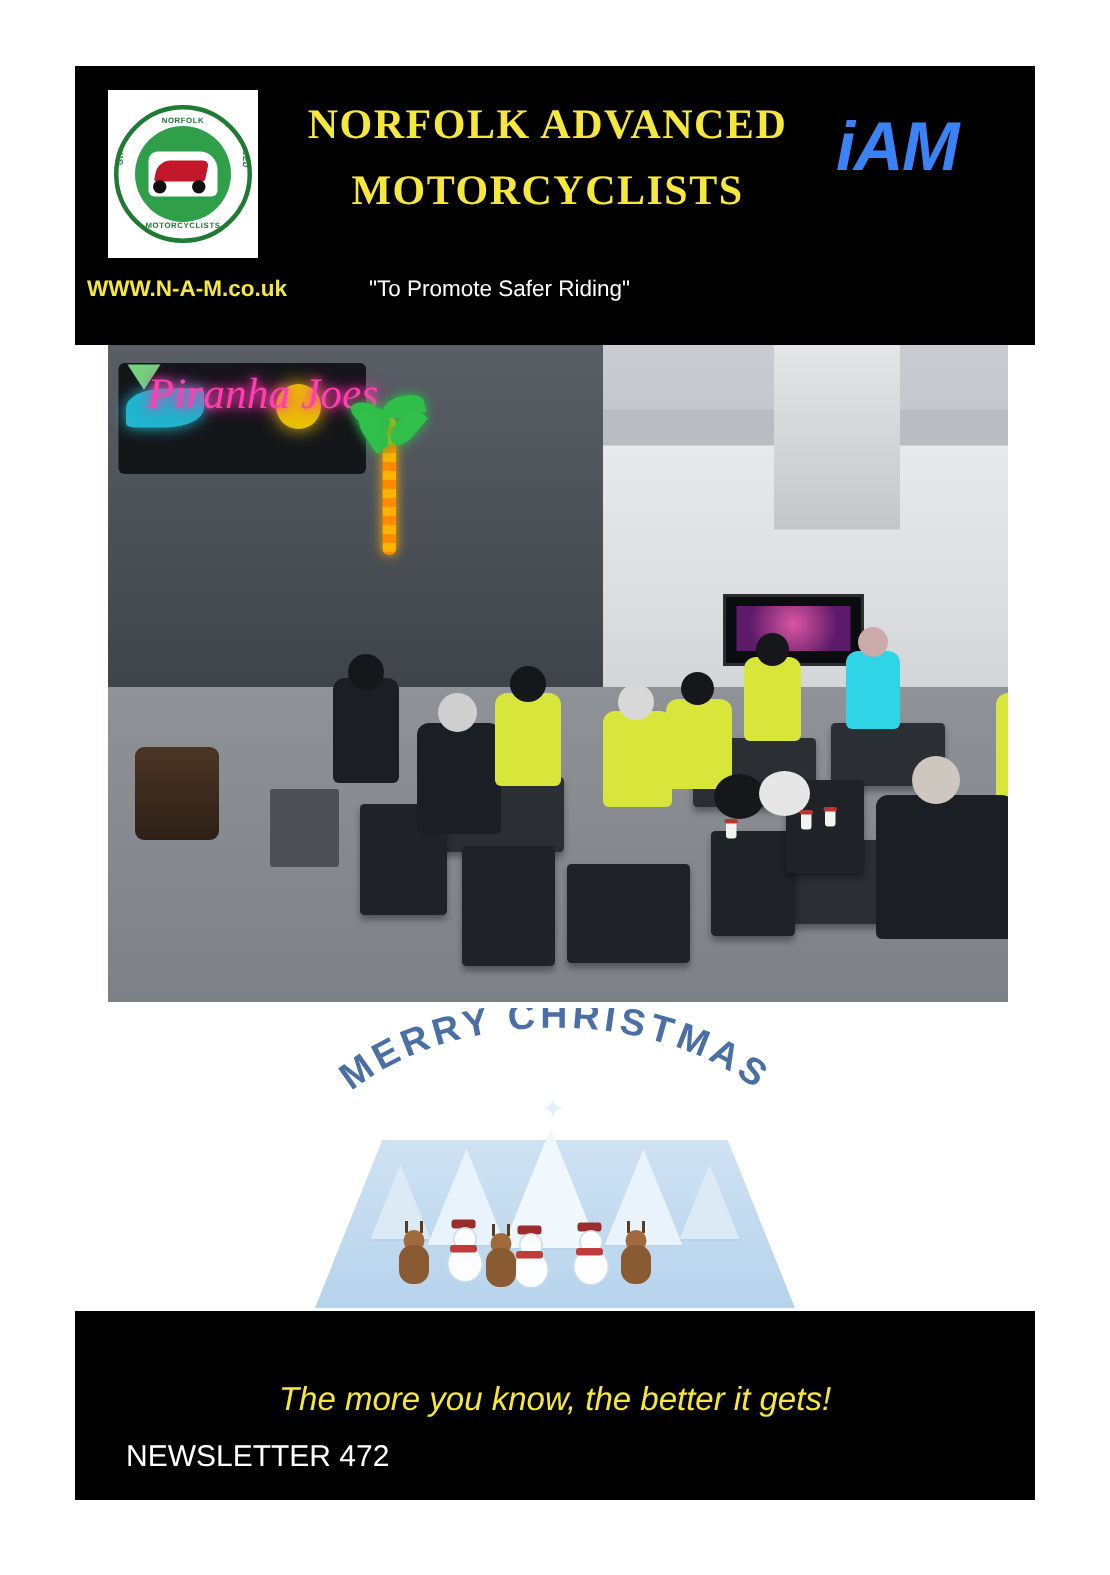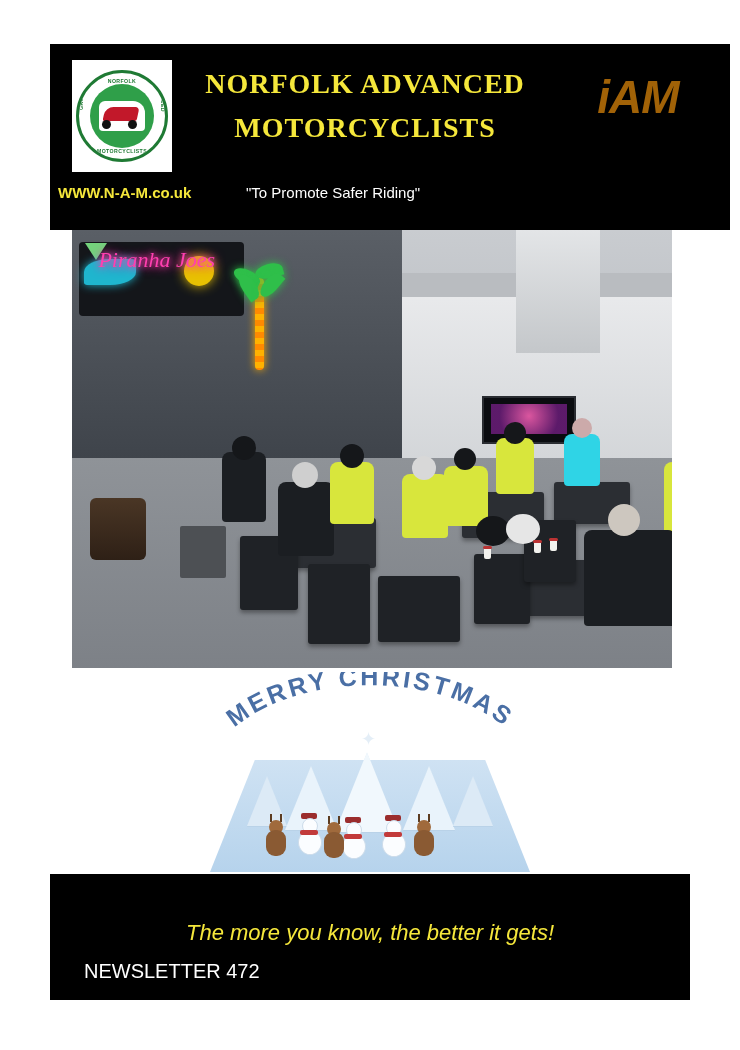--- a/index.html
+++ b/index.html
@@ -23,21 +23,20 @@
   }
 
   
   .header {
     position: absolute;
     left: 50px;
     top: 44px;
     width: 640px;
     height: 186px;
     background: #000000;
-    padding-left: 40px;
   }
   .logo-badge {
     position: absolute;
     left: 22px;
     top: 16px;
     width: 100px;
     height: 112px;
     background: #ffffff;
     display: flex;
     align-items: center;
@@ -118,21 +117,21 @@
     letter-spacing: 1px;
     line-height: 44px;
   }
 
   .iam-logo {
     position: absolute;
     right: 22px;
     top: 30px;
     width: 140px;
     text-align: center;
-    color: #a16207;
+    color: #3b82f6;
   }
   .iam-top {
     font-family: "Liberation Sans", sans-serif;
     font-weight: bold;
     font-style: italic;
     font-size: 46px;
     line-height: 46px;
     letter-spacing: -1px;
   }
   .iam-bottom {
@@ -190,21 +189,21 @@
     width: 50%;
     height: 30%;
     background: #14161a;
     border-radius: 4px;
   }
   .neon-piranha {
     position: absolute;
     left: 8%;
     top: 7%;
     font-family: "Liberation Serif", serif;
-    font-size: 22px;
+    font-size: 29px;
     color: #ff3fb0;
     font-style: italic;
     text-shadow: 0 0 6px #ff3fb0, 0 0 12px #ff1f9f;
   }
   .neon-beach {
     position: absolute;
     left: 9%;
     top: 17.5%;
     font-family: "Liberation Serif", serif;
     font-size: 23px;

